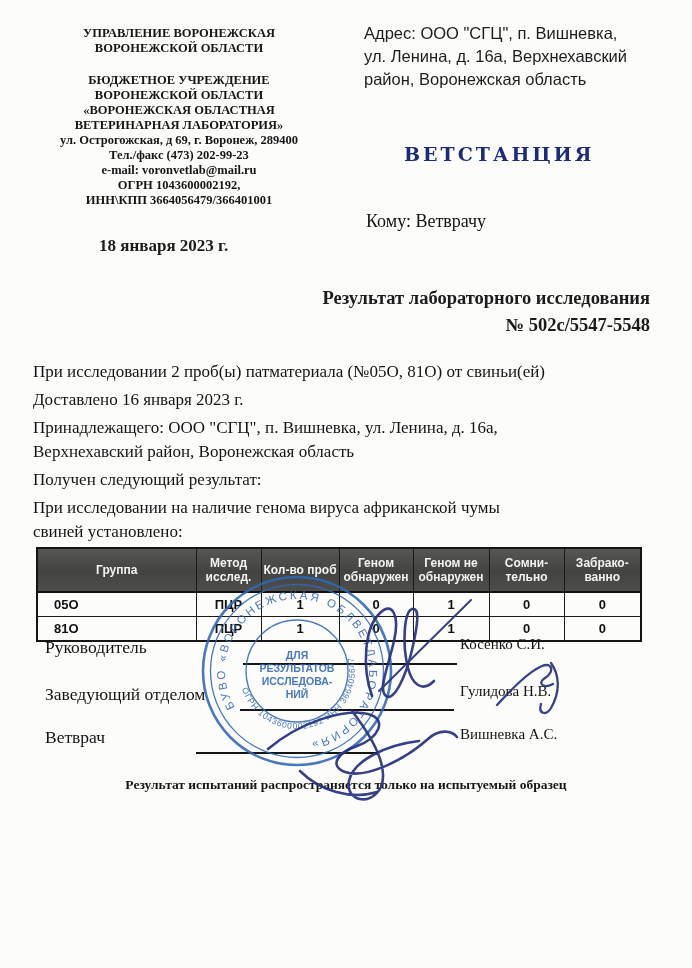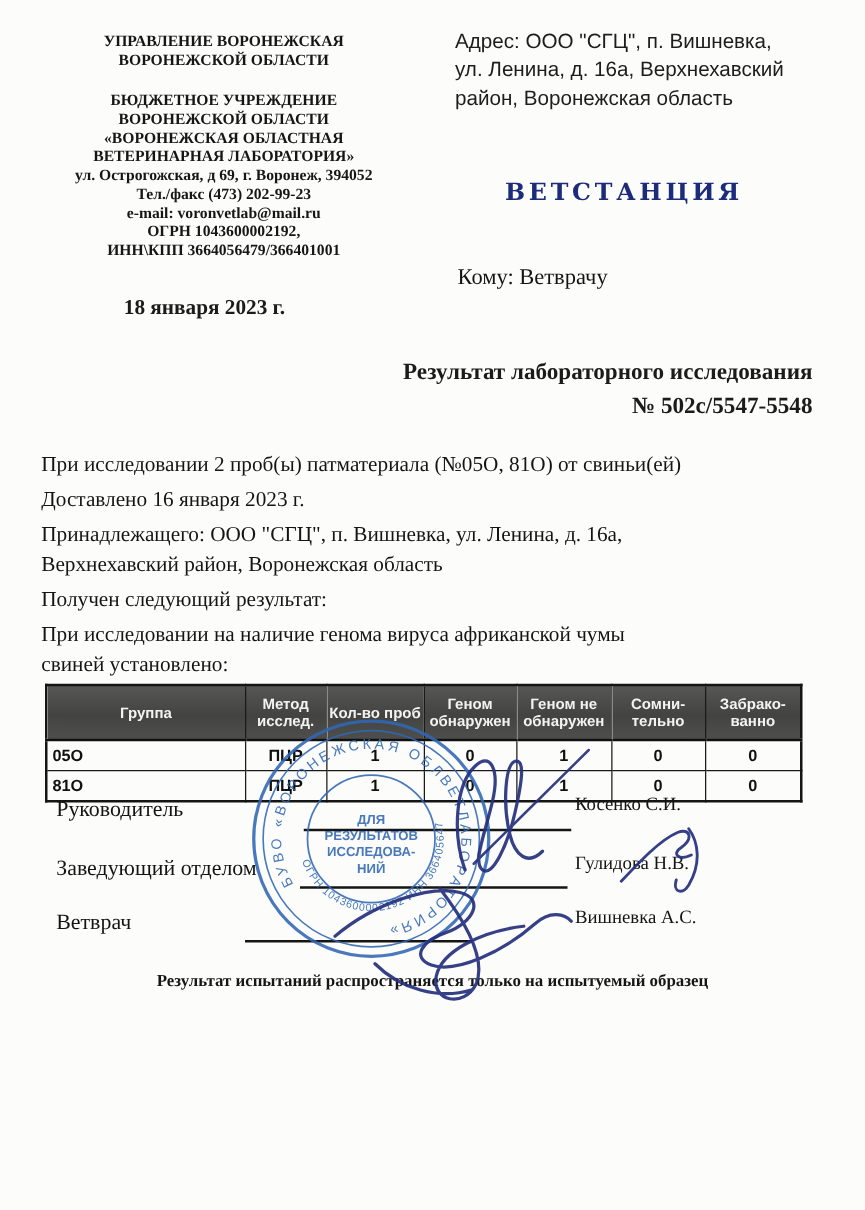--- a/index.html
+++ b/index.html
@@ -30,21 +30,21 @@
   
   .results{position:absolute;left:36px;top:547px;border-collapse:collapse;table-layout:fixed;
     font-family:"Liberation Sans", sans-serif;z-index:1;}
   .results th,.results td{border:1.5px solid #1a1a1a;overflow:hidden;}
   .results{border:2px solid #151515;}
   .results th{
     height:40px;background:linear-gradient(180deg,#565654 0%,#434341 55%,#4e4e4c 100%);
     color:#f3f3ef;font-size:12px;font-weight:700;line-height:14px;
     border-bottom:2.5px solid #111;}
   .results td{height:21px;font-size:13px;font-weight:700;text-align:center;color:#101010;background:transparent;}
-  .results td.lft{text-align:left;padding-left:4px;}
+  .results td.lft{text-align:left;padding-left:16px;}
   .hl{display:block;}
   
   .sig-label{position:absolute;left:45px;font-size:17.5px;color:#141414;}
   .sig-name{position:absolute;left:460px;font-size:15px;color:#141414;}
   .sig-line{position:absolute;border-top:2px solid #151515;height:0;z-index:1;}
   
   .stamp{position:absolute;left:197px;top:571px;width:200px;height:200px;z-index:2;opacity:.88;}
   .ink{position:absolute;left:180px;top:555px;width:512px;height:260px;z-index:3;}
   
   .footer{position:absolute;left:0;top:777px;width:692px;text-align:center;
@@ -55,21 +55,21 @@
 
 <div class="page">
 
   <div class="letterhead">
     <div>УПРАВЛЕНИЕ ВОРОНЕЖСКАЯ</div>
     <div>ВОРОНЕЖСКОЙ ОБЛАСТИ</div>
     <div class="lh-gap">БЮДЖЕТНОЕ УЧРЕЖДЕНИЕ</div>
     <div>ВОРОНЕЖСКОЙ ОБЛАСТИ</div>
     <div>«ВОРОНЕЖСКАЯ ОБЛАСТНАЯ</div>
     <div>ВЕТЕРИНАРНАЯ ЛАБОРАТОРИЯ»</div>
-    <div>ул. Острогожская, д 69, г. Воронеж, 394052</div>
+    <div>ул. Острогожская, д 69, г. Воронеж, 289400</div>
     <div>Тел./факс  (473) 202-99-23</div>
     <div>e-mail: voronvetlab@mail.ru</div>
     <div>ОГРН 1043600002192,</div>
     <div>ИНН\КПП 3664056479/366401001</div>
   </div>
 
   <div class="recipient">
     <div>Адрес: ООО "СГЦ", п. Вишневка,</div>
     <div>ул. Ленина, д. 16а, Верхнехавский</div>
     <div>район, Воронежская область</div>

